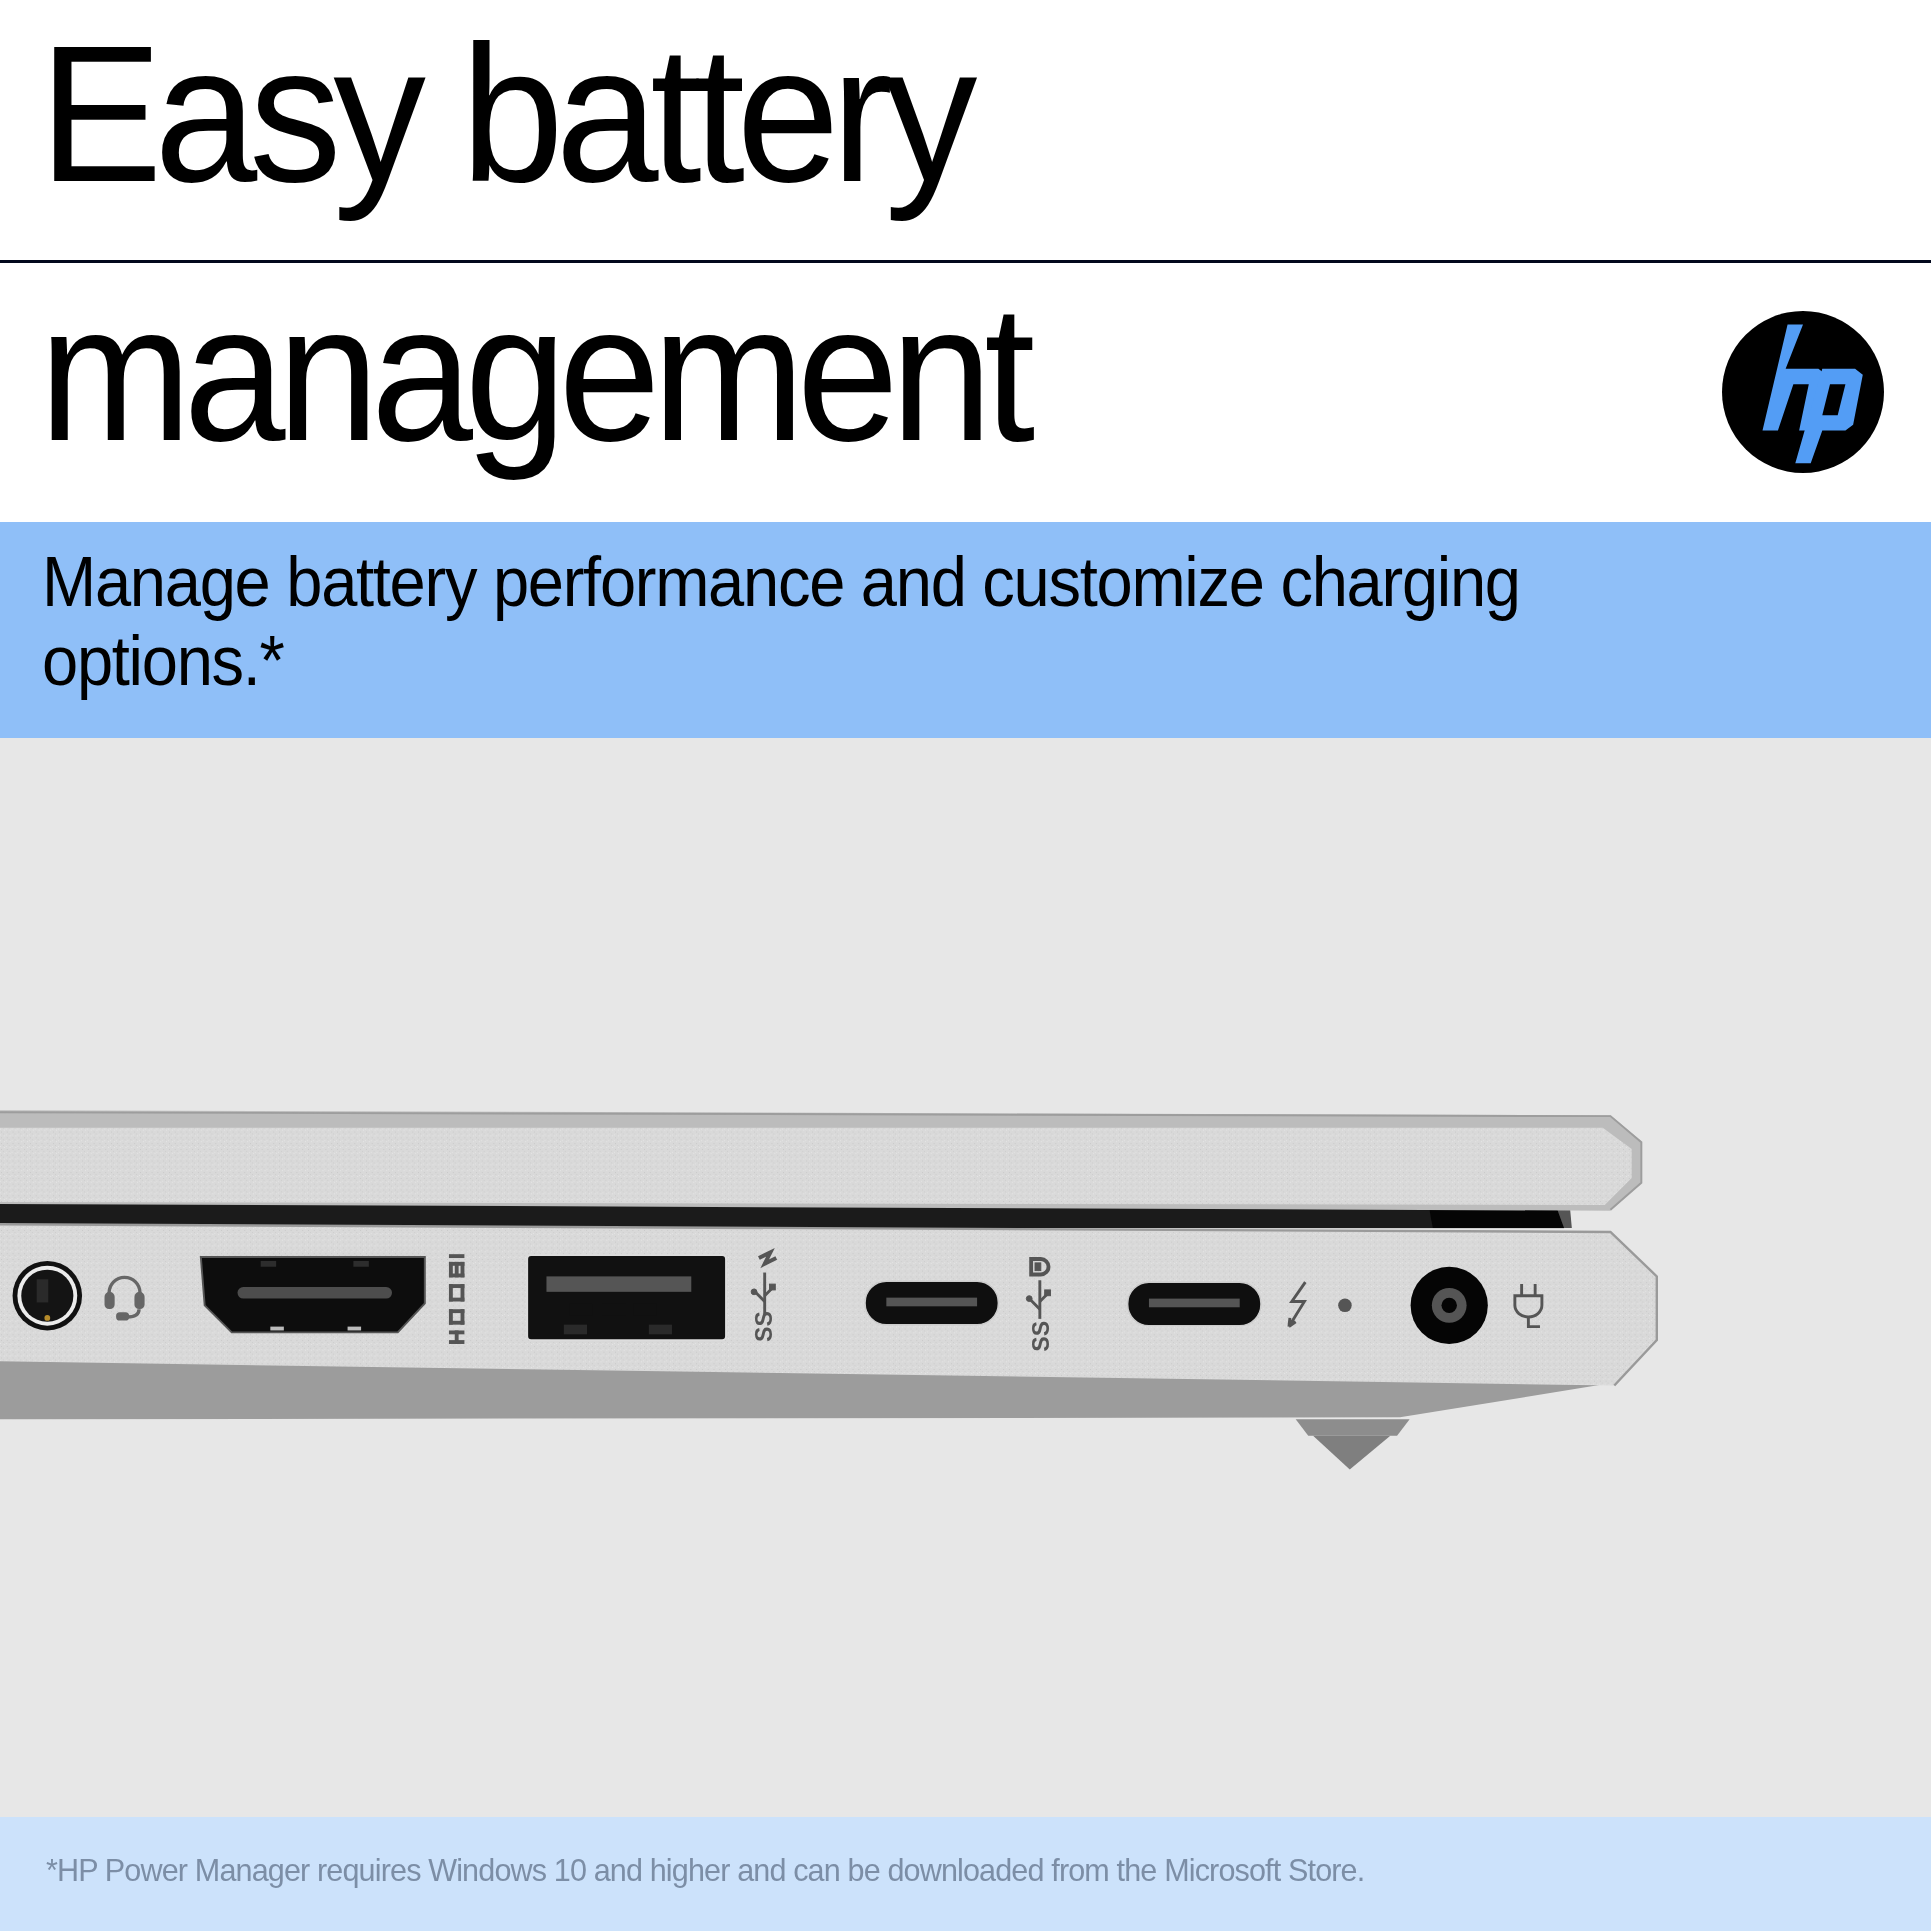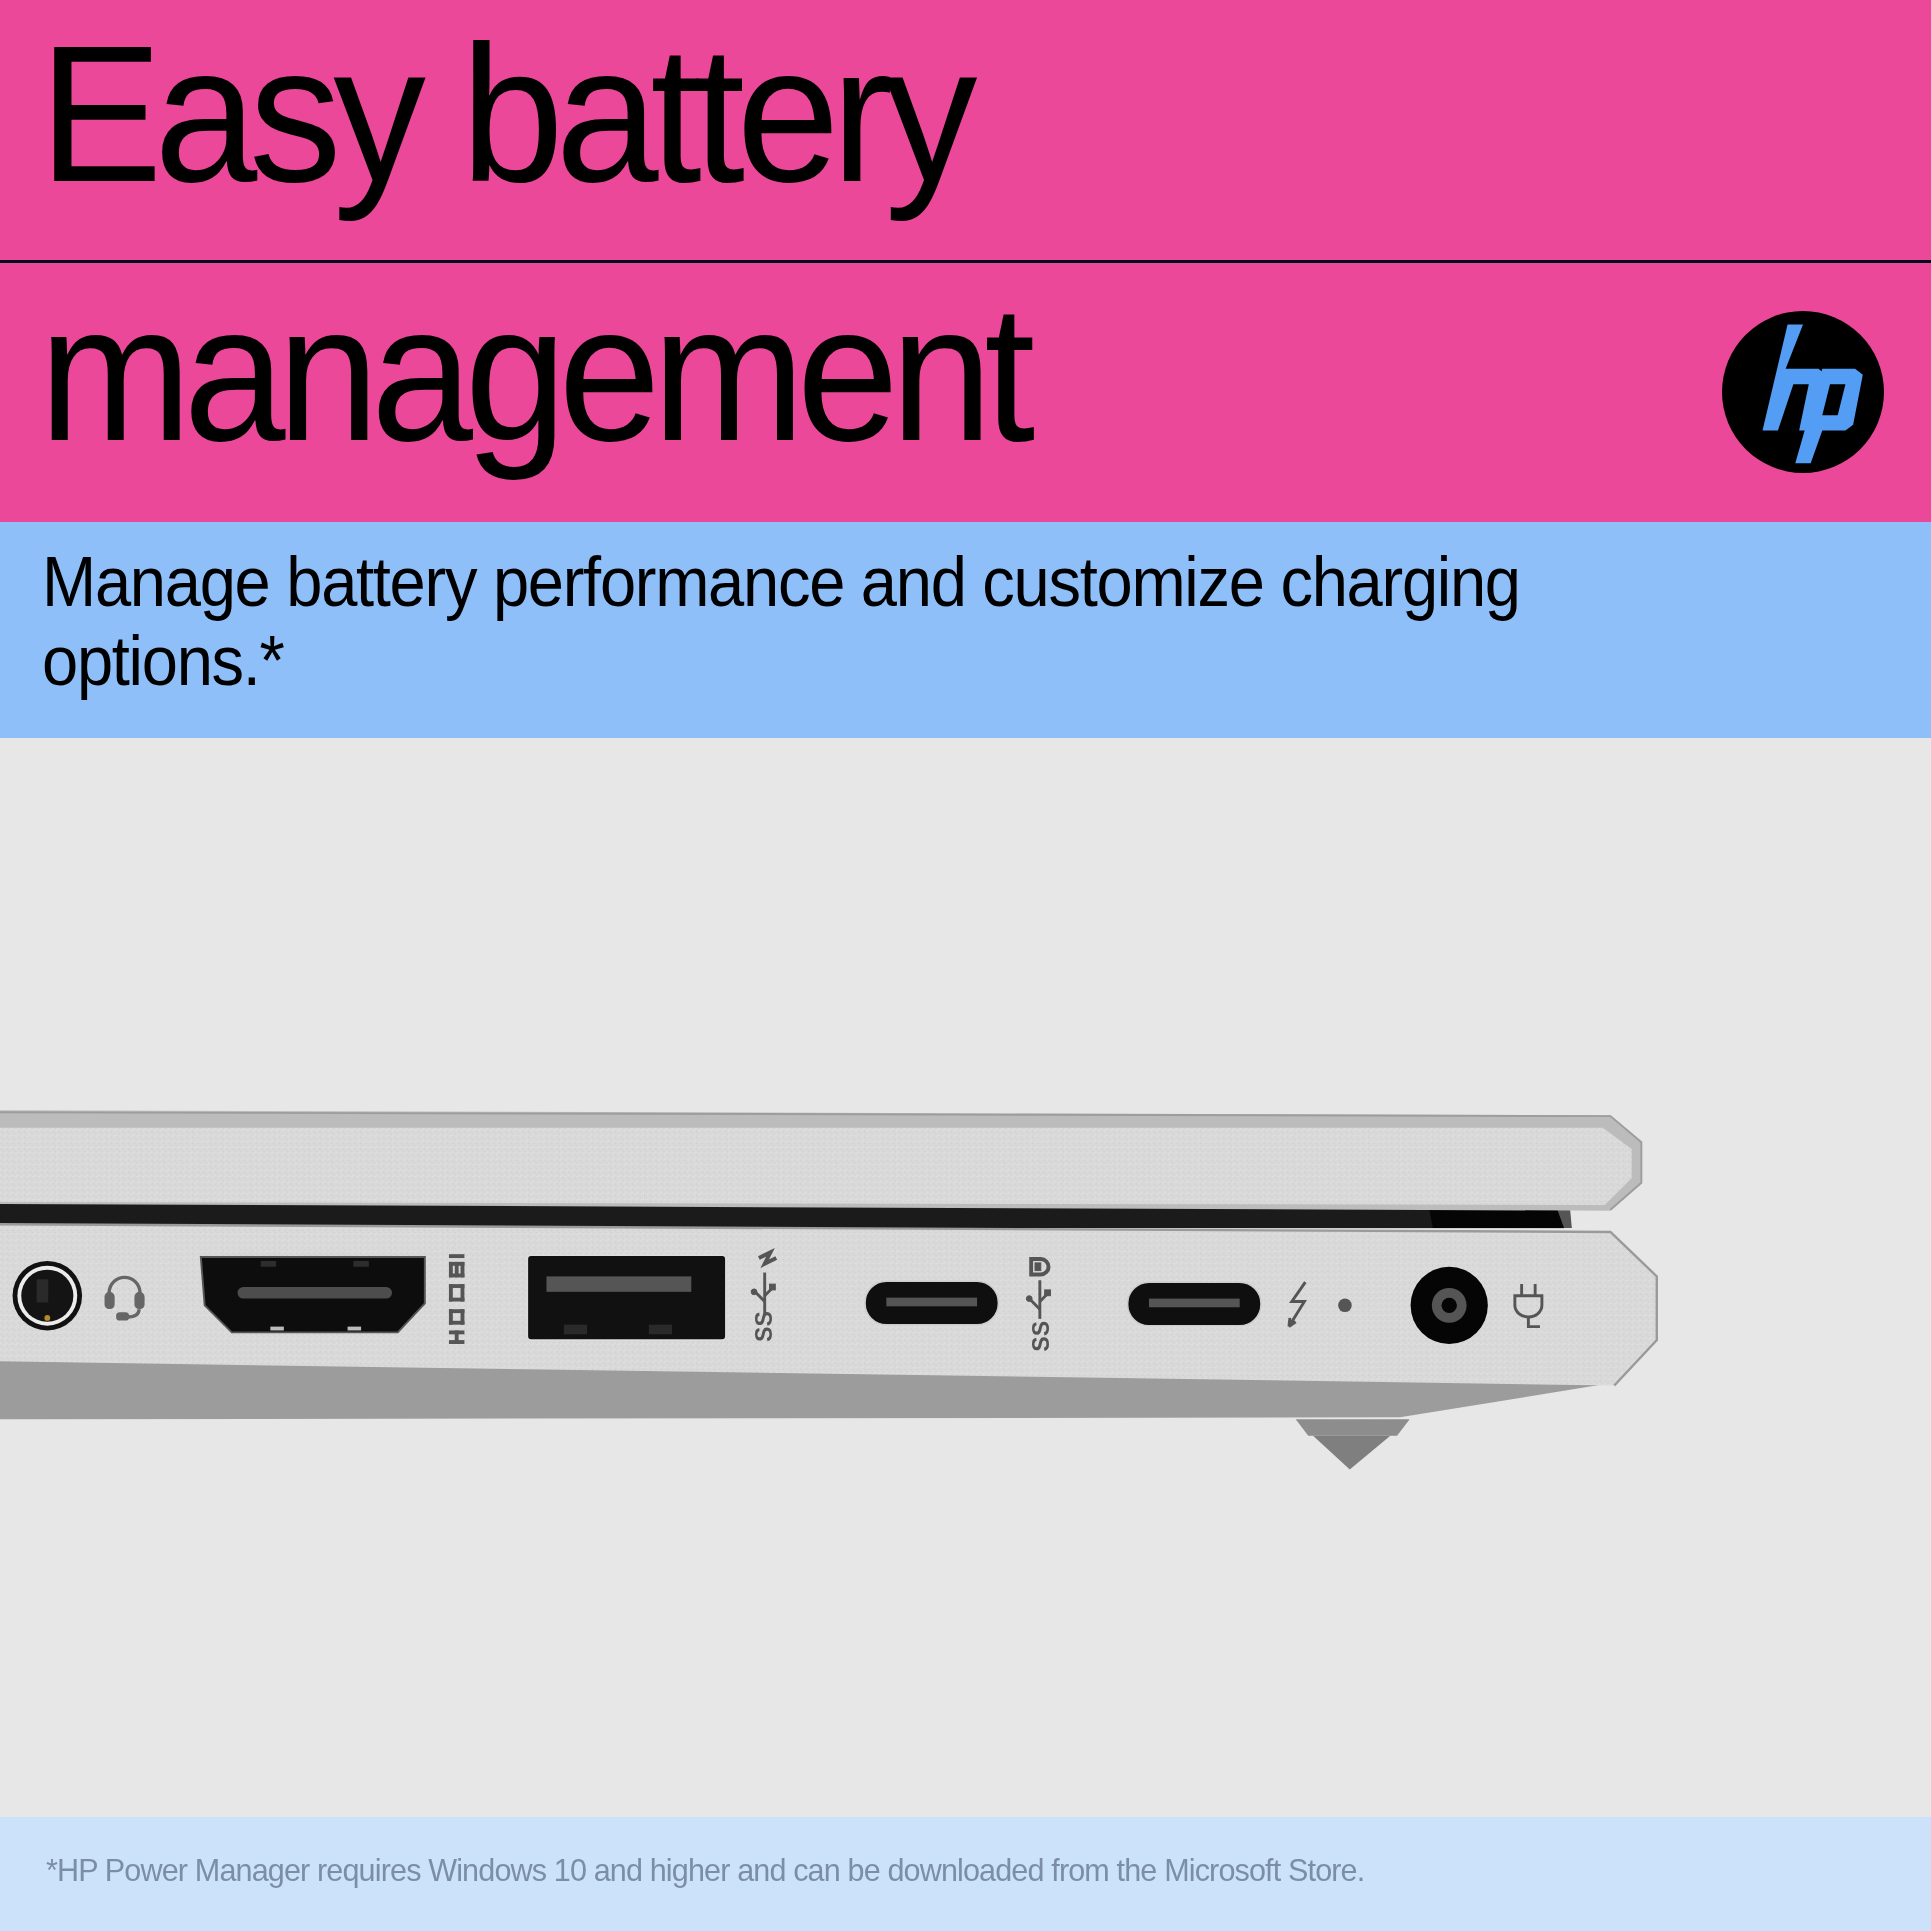--- a/index.html
+++ b/index.html
@@ -1,17 +1,17 @@
 <!DOCTYPE html>
 <html><head>
 <meta charset="utf-8">
 <style>
   html, body { margin:0; padding:0; }
   body { width:1931px; height:1931px; position:relative; overflow:hidden; background:#e7e7e7; font-family:"Liberation Sans", sans-serif; }
-  .band-title { position:absolute; left:0; top:0; width:1931px; height:522px; background:#ec4899; }
+  .band-title { position:absolute; left:0; top:0; width:1931px; height:522px; background:#ffffff; }
   .divider { position:absolute; left:0; top:260px; width:1931px; height:2.9px; background:#02081c; }
   .title-line { position:absolute; left:39px; font-size:194px; color:#000; white-space:nowrap; letter-spacing:-8.7px; transform-origin:left top; line-height:1; }
   .title-line.l1 { top:17.4px; transform:scaleX(0.955); }
   .title-line.l2 { top:276px; transform:scaleX(0.945); }
   .hp-logo { position:absolute; left:1722px; top:311px; width:162px; height:162px; }
   .band-sub { position:absolute; left:0; top:522px; width:1931px; height:216px; background:#8fbff8; }
   .sub-text { position:absolute; left:42px; top:543px; font-size:70px; line-height:79px; color:#000; width:1641px; letter-spacing:-1.4px; transform:scaleX(0.93); transform-origin:left top; }
   .stage { position:absolute; left:0; top:739px; width:1931px; height:1078px; background:#e7e7e7; }
   .laptop { position:absolute; left:0; top:0; width:1931px; height:1931px; }
   .footer { position:absolute; left:0; top:1817px; width:1931px; height:114px; background:#cce2fb; }

